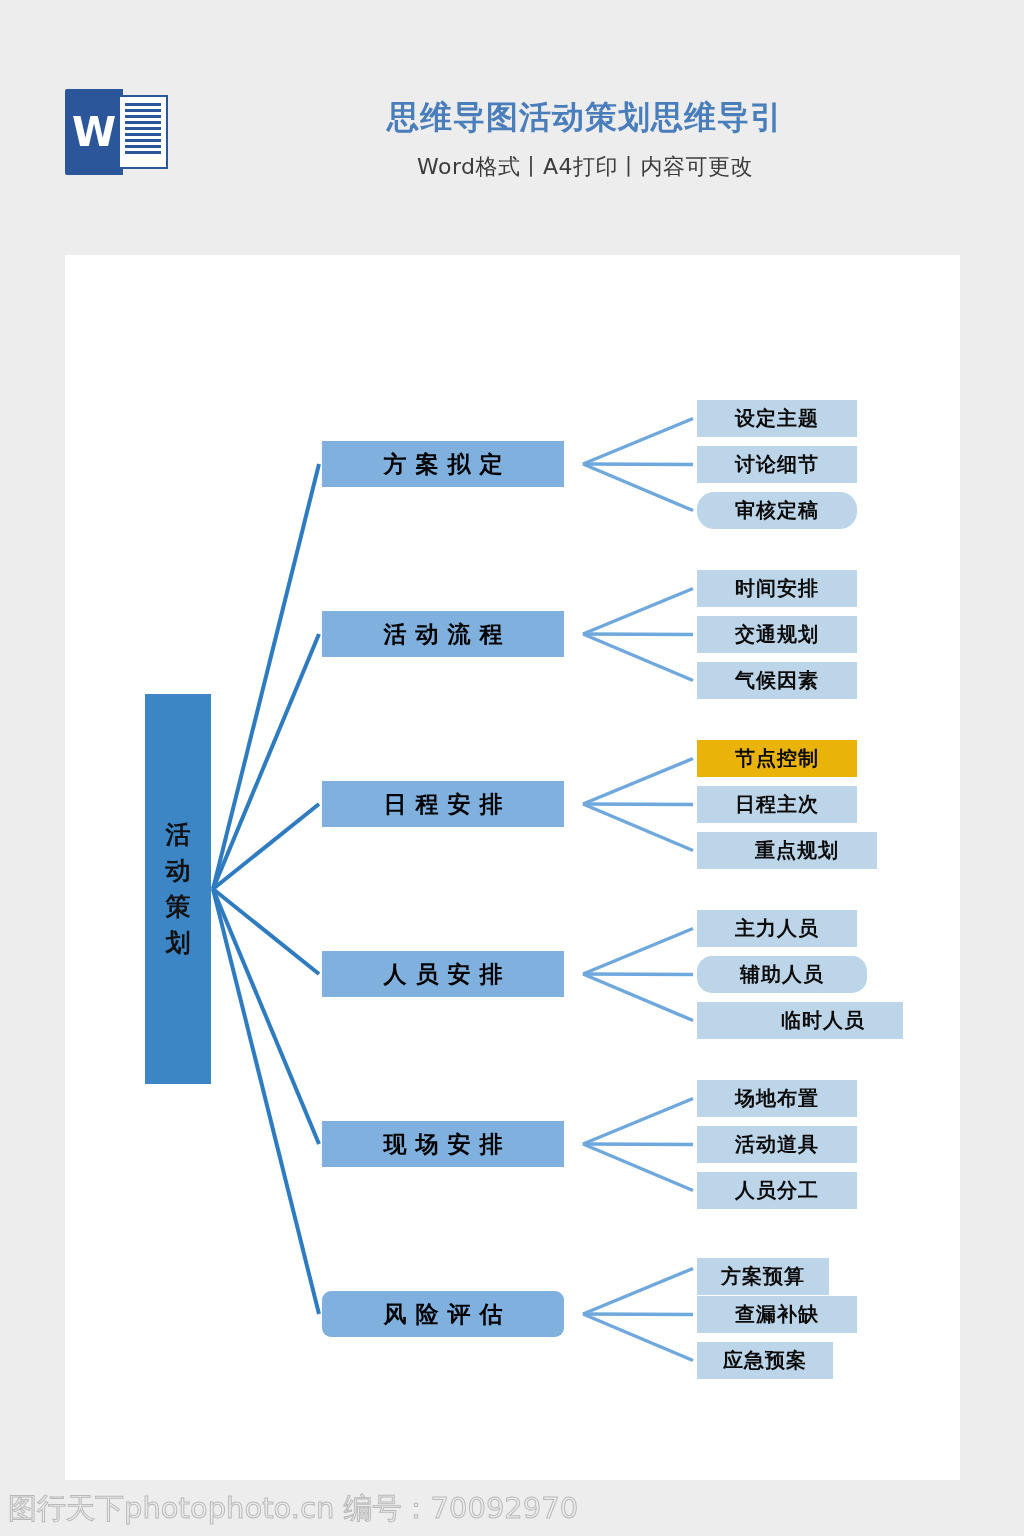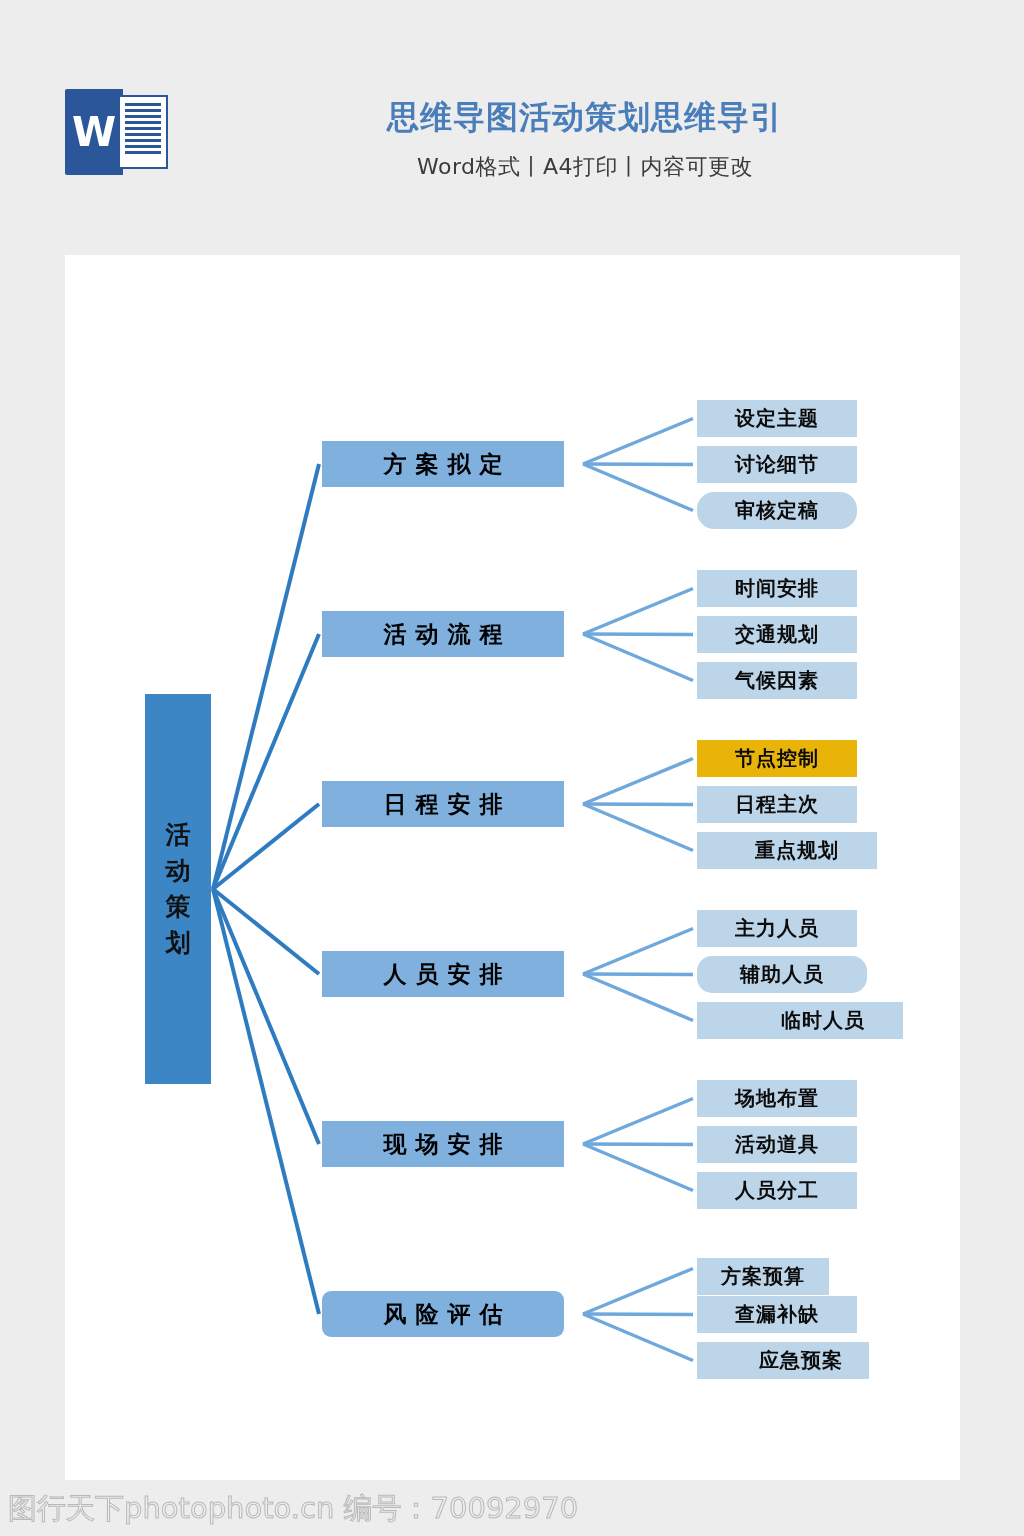--- a/index.html
+++ b/index.html
@@ -229,17 +229,17 @@
       <div class="leaf-node" style="left: 697px; top: 910px; width: 160px; height: 37px; background: rgb(189, 213, 233);">主力人员</div>
       <div class="leaf-node" style="left: 697px; top: 956px; width: 170px; height: 37px; background: rgb(189, 213, 233); border-radius: 15px;">辅助人员</div>
       <div class="leaf-node" style="left: 697px; top: 1002px; width: 160px; height: 37px; background: rgb(189, 213, 233); padding-left: 46px;">临时人员</div>
       <div class="branch-node" style="left: 322px; top: 1121px; width: 242px; height: 46px; background: rgb(127, 176, 222);">现场安排</div>
       <div class="leaf-node" style="left: 697px; top: 1080px; width: 160px; height: 37px; background: rgb(189, 213, 233);">场地布置</div>
       <div class="leaf-node" style="left: 697px; top: 1126px; width: 160px; height: 37px; background: rgb(189, 213, 233);">活动道具</div>
       <div class="leaf-node" style="left: 697px; top: 1172px; width: 160px; height: 37px; background: rgb(189, 213, 233);">人员分工</div>
       <div class="branch-node" style="left: 322px; top: 1291px; width: 242px; height: 46px; background: rgb(127, 176, 222); border-radius: 9px;">风险评估</div>
       <div class="leaf-node" style="left: 697px; top: 1250px; width: 132px; height: 37px; background: rgb(189, 213, 233); margin-top: 8px;">方案预算</div>
       <div class="leaf-node" style="left: 697px; top: 1296px; width: 160px; height: 37px; background: rgb(189, 213, 233);">查漏补缺</div>
-      <div class="leaf-node" style="left: 697px; top: 1342px; width: 136px; height: 37px; background: rgb(189, 213, 233); padding-left: 36px;">应急预案</div>
+      <div class="leaf-node" style="left: 697px; top: 1342px; width: 136px; height: 37px; background: rgb(189, 213, 233);">应急预案</div>
     </div>
 </div>
 
 <div id="watermark">图行天下photophoto.cn 编号：70092970</div>
 
 </body></html>

